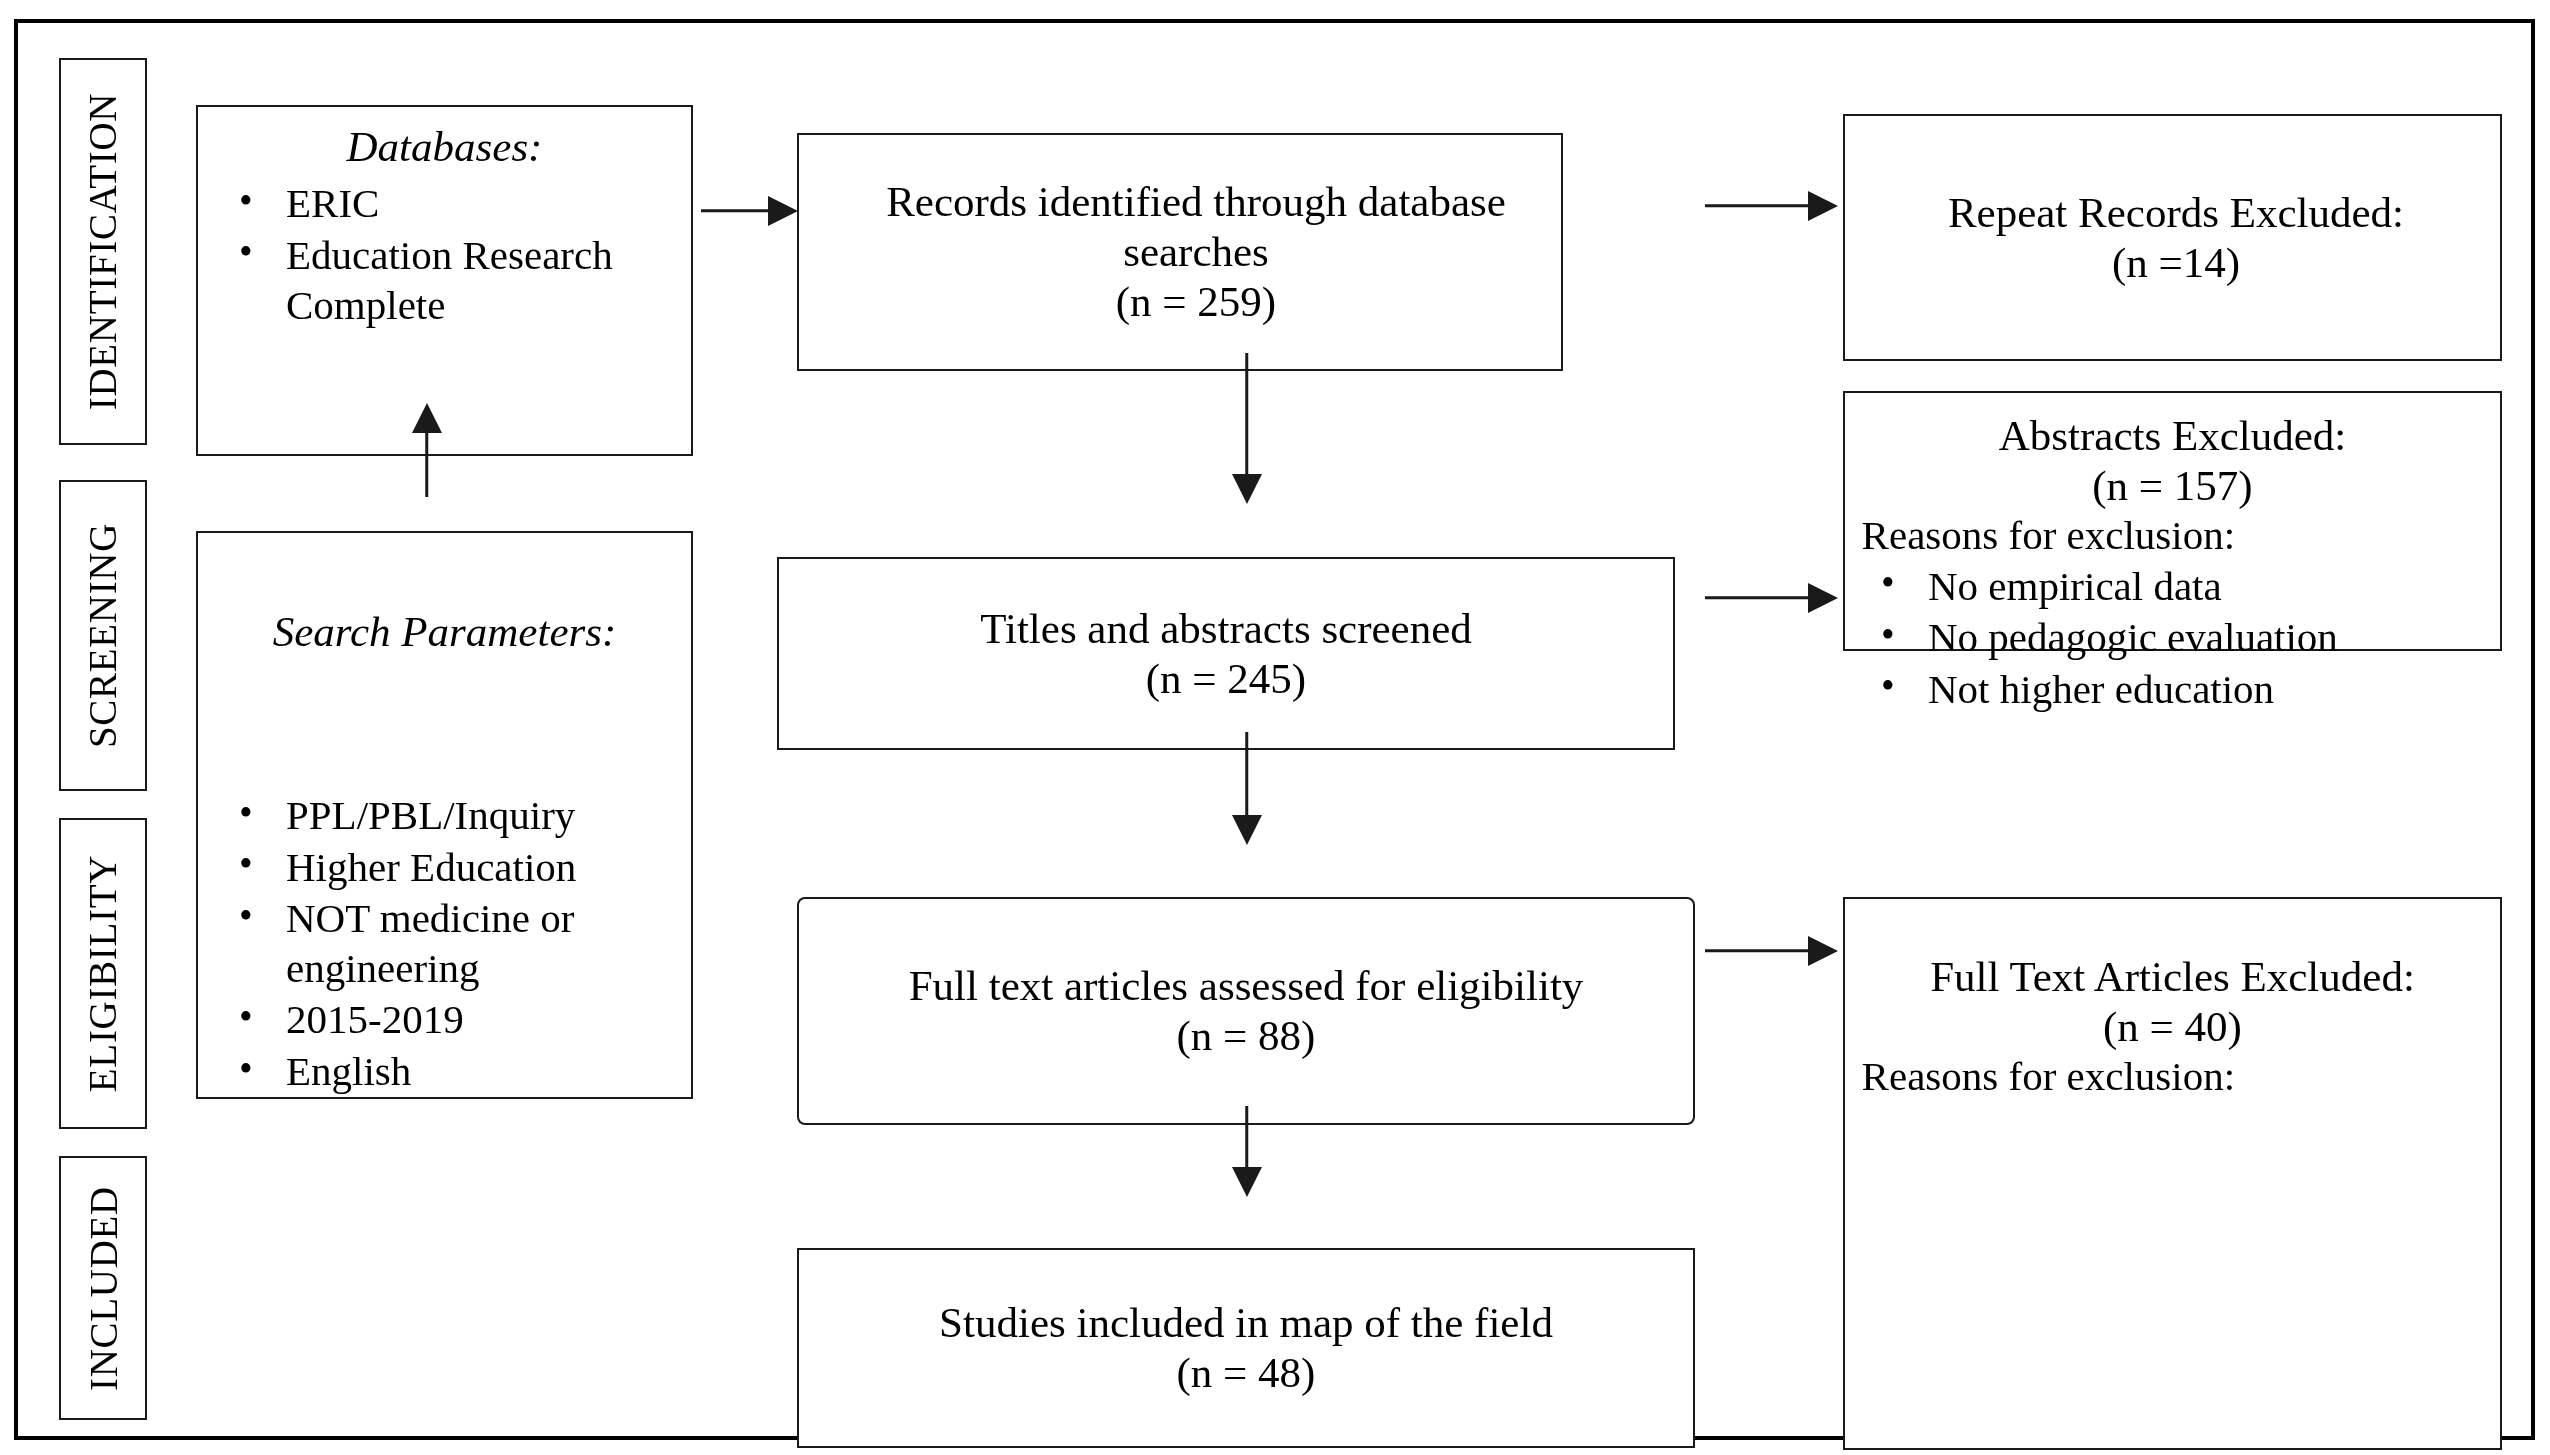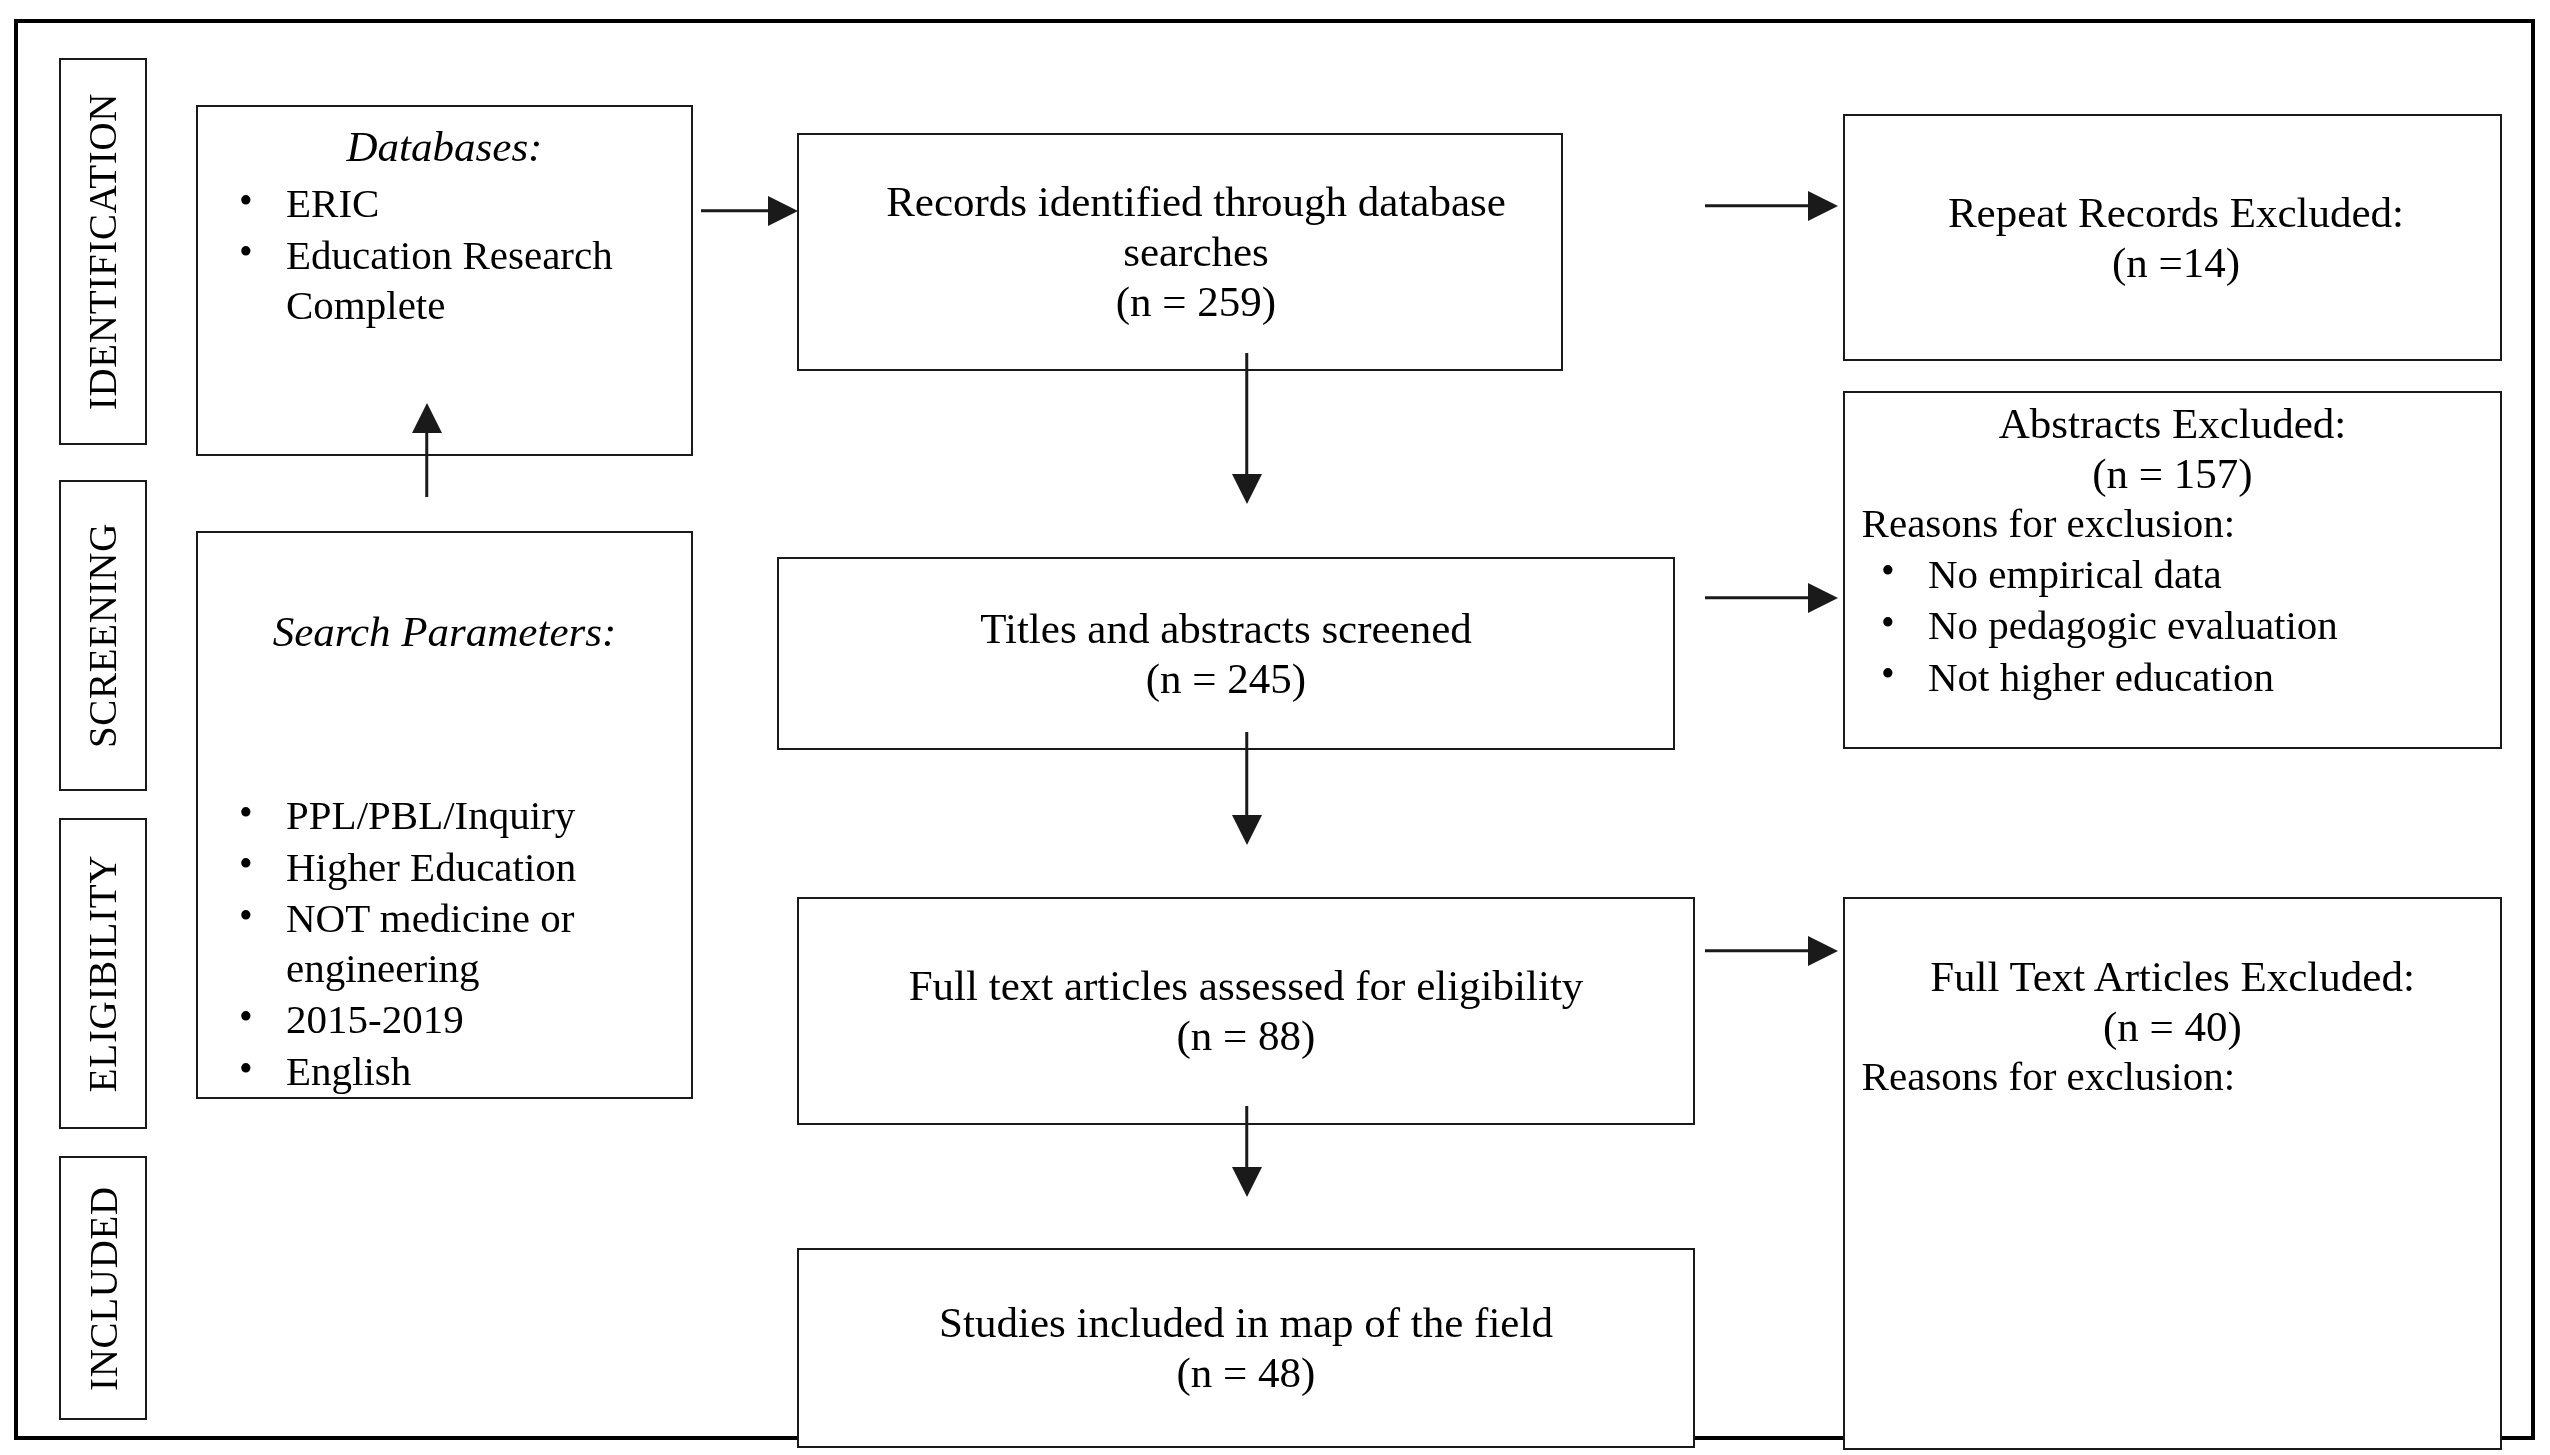--- a/index.html
+++ b/index.html
@@ -214,21 +214,21 @@
   <div class="flow-box" style="left:779px; top:76px; width:766px; height:238px;padding-left:32px;">
     <div class="box-title">Records identified through database searches</div>
     <div class="box-count">(n = 259)</div>
   </div>
 
   <div class="flow-box" style="left:759px; top:500px; width:898px; height:193px;">
     <div class="box-title">Titles and abstracts screened</div>
     <div class="box-count">(n = 245)</div>
   </div>
 
-  <div class="flow-box" style="left:779px; top:840px; width:898px; height:228px;">
+  <div class="flow-box" style="left:779px; top:840px; width:898px; height:228px;border-radius:8px;">
     <div class="box-title">Full text articles assessed for eligibility</div>
     <div class="box-count">(n = 88)</div>
   </div>
 
   <div class="flow-box" style="left:779px; top:1191px; width:898px; height:200px;">
     <div class="box-title">Studies included in map of the field</div>
     <div class="box-count">(n =  48)</div>
   </div>
 
   <div class="arrow arrow-h" style="left:683px; top:171px; width:97px; height:33px;">
@@ -249,21 +249,21 @@
   <div class="arrow arrow-v down" style="left:1208px; top:1083px; width:41px; height:91px;">
     <div class="shaft" style="height:65px;"></div>
     <div class="head"></div>
   </div>
 
   <div class="flow-box" style="left:1825px; top:57px; width:659px; height:247px;padding-left:7px;">
     <div class="box-title">Repeat Records Excluded:</div>
     <div class="box-count">(n =14)</div>
   </div>
 
-  <div class="flow-box" style="left:1825px; top:334px; width:659px; height:358px; justify-content:flex-start; padding-top:6px;">
+  <div class="flow-box" style="left:1825px; top:334px; width:659px; height:260px; justify-content:flex-start; padding-top:18px;">
     <div class="box-title">Abstracts Excluded:</div>
     <div class="box-count">(n = 157)</div>
     <div class="left-head">Reasons for exclusion:</div>
     <ul class="bullets tight">
       <li>No empirical data</li>
       <li>No pedagogic evaluation</li>
       <li>Not higher education</li>
     </ul>
   </div>
 

